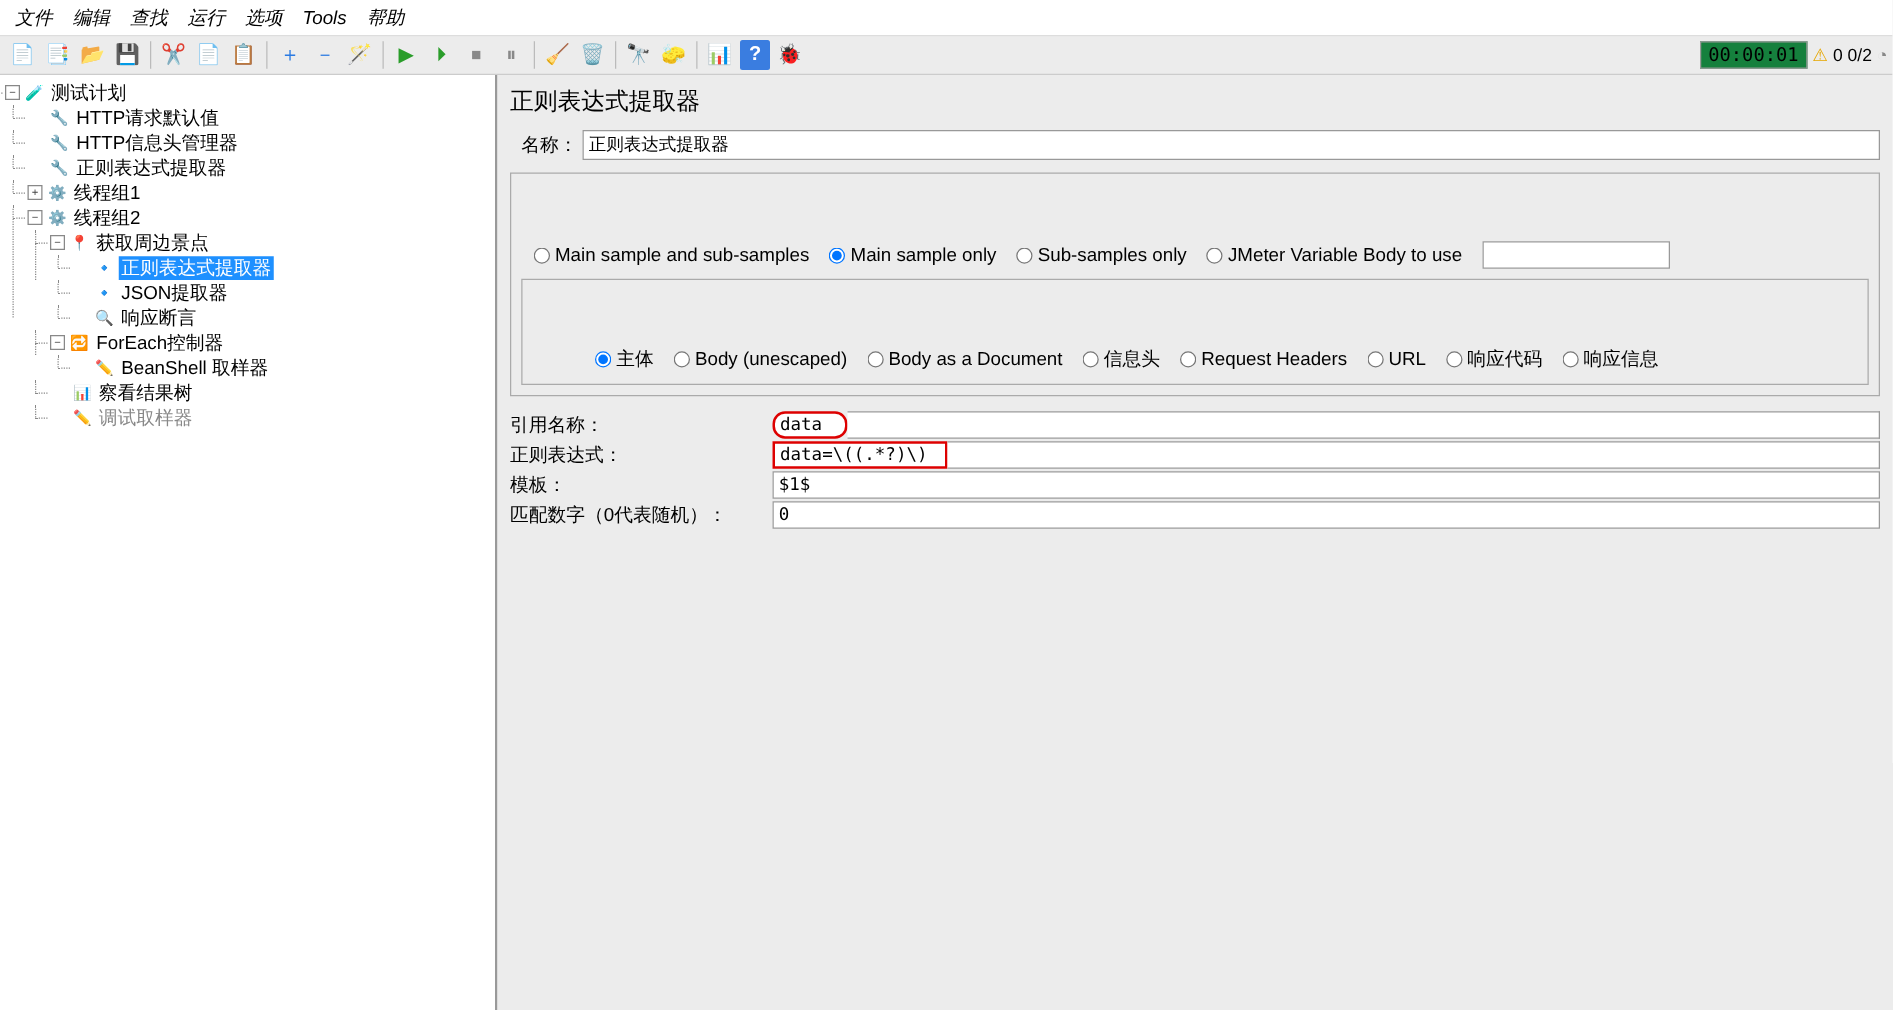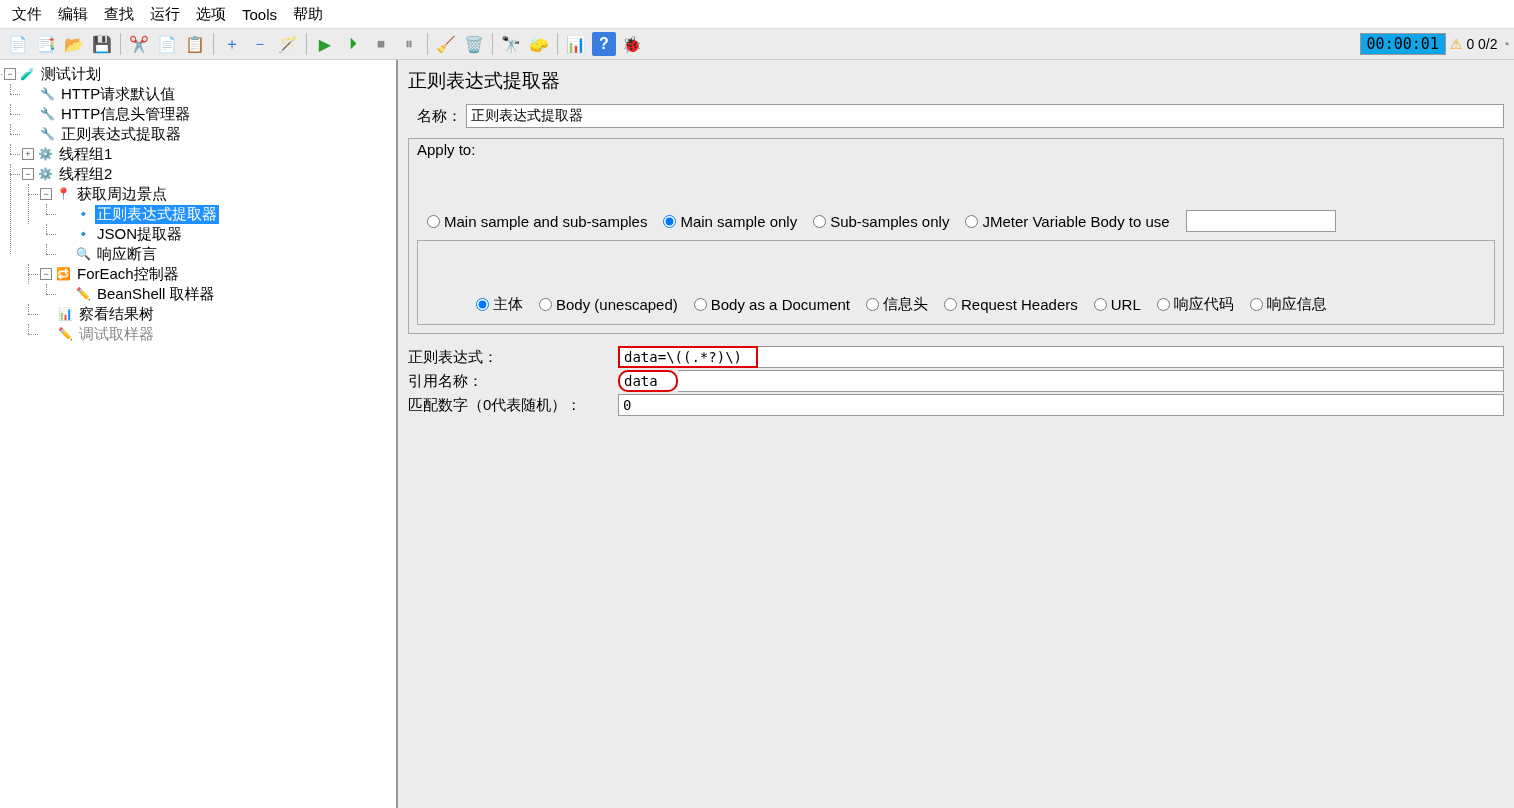--- a/index.html
+++ b/index.html
@@ -1,25 +1,25 @@
 <!DOCTYPE html>
 <html><head>
 <meta charset="utf-8">
 <style>
 * { margin: 0; padding: 0; box-sizing: border-box; font-family: "Microsoft YaHei", SimSun, sans-serif; }
 body { width: 1514px; height: 808px; background: #fff; display: flex; flex-direction: column; font-size: 14px; }
 
-.menubar { height: 28px; display: flex; align-items: center; padding: 2px 4px; background: #fff; }
+.menubar { height: 28px; display: flex; align-items: center; padding: 2px 4px; background: #fff; font-style: italic; }
 .menubar span { padding: 2px 8px; cursor: default; font-size: 15px; }
 
 .toolbar { height: 32px; display: flex; align-items: center; padding: 2px 4px; border-top: 1px solid #ddd; border-bottom: 1px solid #ccc; background: #ececec; }
 .toolbar .btn { width: 24px; height: 24px; margin: 0 2px; display: flex; align-items: center; justify-content: center; cursor: pointer; font-size: 16px; }
 .toolbar .sep { width: 1px; height: 22px; background: #bbb; margin: 0 4px; }
 .toolbar .spacer { flex: 1; }
-.toolbar .timer { border: 1px solid #999; padding: 1px 6px; font-family: monospace; font-size: 15px; background: #0ea5e9; }
+.toolbar .timer { border: 1px solid #999; padding: 1px 6px; font-family: monospace; font-size: 15px; background: #15803d; }
 .toolbar .status-right { display: flex; align-items: center; gap: 4px; font-size: 14px; }
 
 .main { flex: 1; display: flex; }
 
 .tree { width: 398px; border-right: 2px solid #999; padding: 4px 0; overflow: auto; font-size: 15px; background: #fff; }
 .tree ul { list-style: none; padding-left: 18px; }
 .tree > ul { padding-left: 4px; }
 .tree li { white-space: nowrap; position: relative; }
 .tree li::before { content: ""; position: absolute; left: -12px; top: 10px; width: 10px; border-top: 1px dotted #888; }
 .tree li::after { content: ""; position: absolute; left: -12px; top: 0; bottom: 50%; border-left: 1px dotted #888; }
@@ -218,21 +218,20 @@
 
   <div class="panel">
     <div class="panel-title">正则表达式提取器</div>
 
     <div class="row">
       <span class="row-label">名称：</span>
       <input type="text" value="正则表达式提取器" style="">
     </div>
 
     <div class="fieldset">
-      <div class="legend">Apply to:</div>
       <div class="radio-row">
         <label>
             <input type="radio" name="apply" style="">
             <span>Main sample and sub-samples</span>
           </label>
         <label>
             <input type="radio" name="apply" checked="" style="">
             <span>Main sample only</span>
           </label>
         <label>
@@ -278,28 +277,32 @@
           <label>
               <input type="radio" name="fc" style="">
               <span>响应信息</span>
             </label>
         </div>
       </div>
     </div>
 
     <div class="fields">
       <div class="field-row">
+        <span class="field-label">引用名称：</span>
+        <input type="text" class="highlight-oval" style="max-width: 60px; flex: 0 0 auto;" value="data">
+        <input type="text" style="border-left: none;">
+      </div>
+      <div class="field-row">
         <span class="field-label">正则表达式：</span>
         <input type="text" class="highlight-rect" style="max-width: 140px; flex: 0 0 auto;" value="data=\((.*?)\)">
         <input type="text" style="border-left: none;">
       </div>
       <div class="field-row">
-        <span class="field-label">引用名称：</span>
-        <input type="text" class="highlight-oval" style="max-width: 60px; flex: 0 0 auto;" value="data">
-        <input type="text" style="border-left: none;">
+        <span class="field-label">模板：</span>
+        <input type="text" value="$1$" style="">
       </div>
       <div class="field-row">
         <span class="field-label">匹配数字（0代表随机）：</span>
         <input type="text" value="0" style="">
       </div>
     </div>
 
   </div>
 </div>
 

